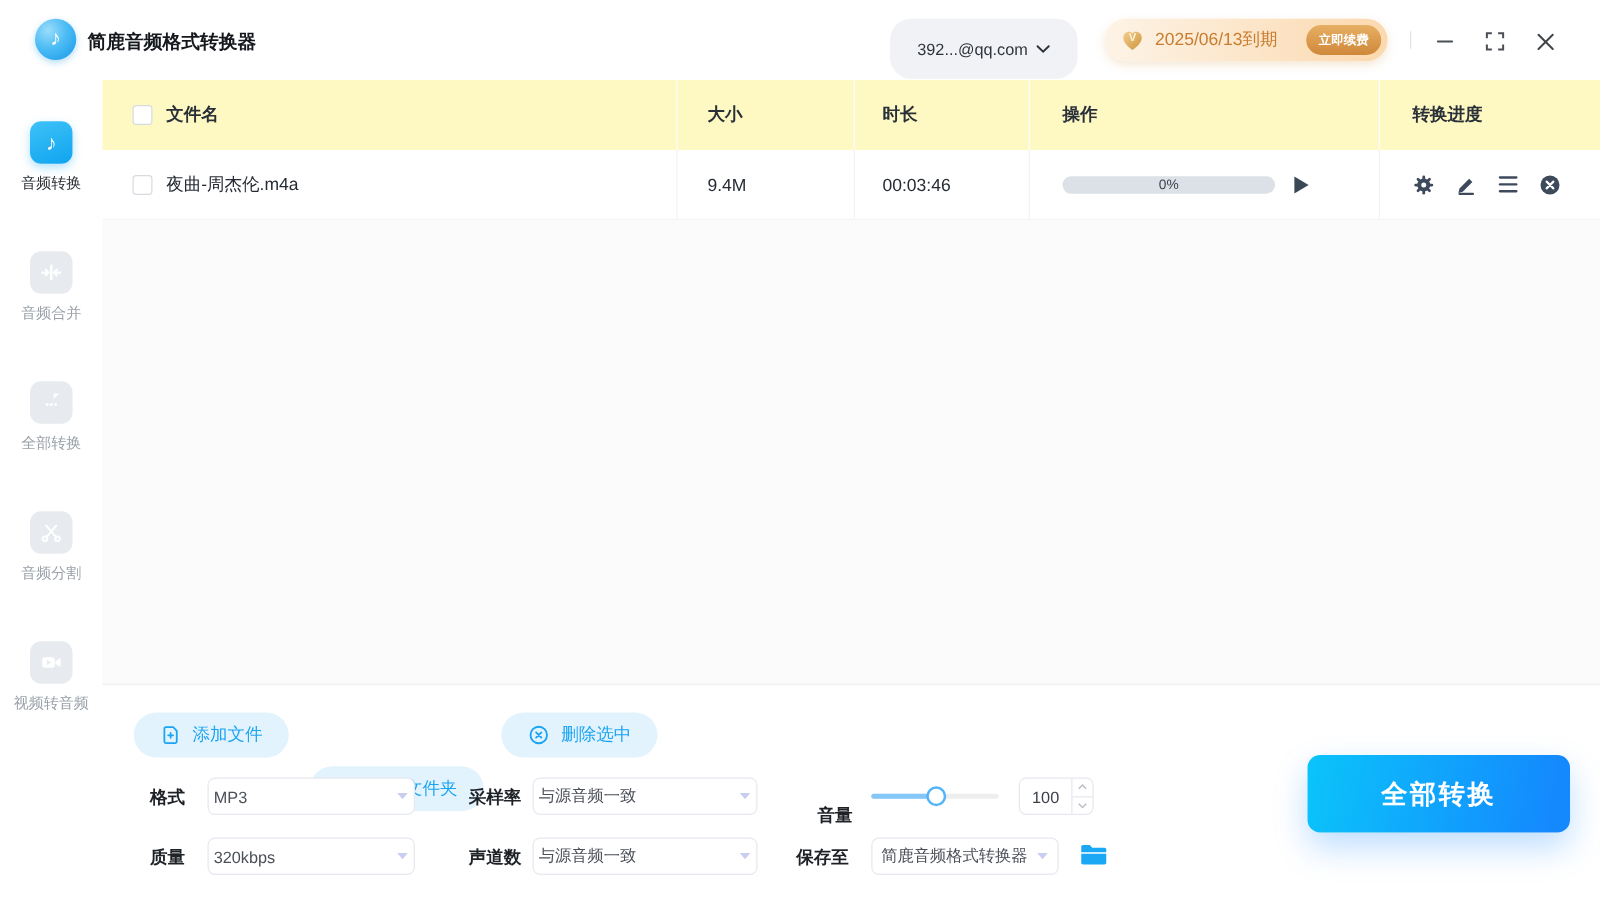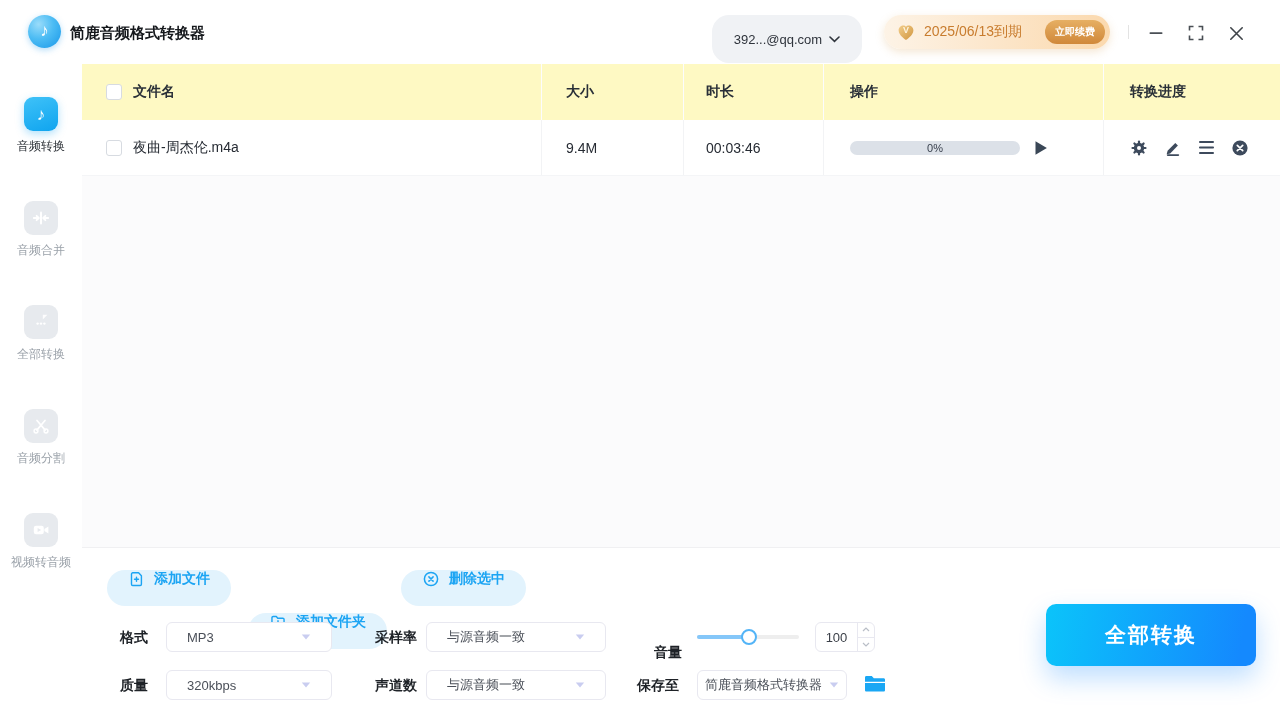--- a/index.html
+++ b/index.html
@@ -81,31 +81,31 @@
   }
   .icon-btn { display:flex; align-items:center; justify-content:center; cursor:pointer; }
   .tbody-empty {
     position:absolute; left:82px; top:176px; width:1198px; height:372px;
     background:#fbfbfc; border-bottom:1px solid #f0f0f2;
   }
 
   
   .pill {
     position:absolute; top:570px; height:36px; border-radius:18px; background:#e2f3fd;
-    color:#1ba4f3; font-size:14px; font-weight:bold;
-    display:flex; align-items:flex-start; gap:9px; padding:0 21px; border:none; cursor:pointer;
+    color:#1ba4f3; font-size:14px; font-weight:normal;
+    display:flex; align-items:center; gap:9px; padding:0 21px; border:none; cursor:pointer;
   }
   .pill-add-file { left:107px; } .pill-add-folder { left:248px;margin-top:43px; } .pill-del { left:401px; }
 
   
   .set-label { position:absolute; font-size:14px; font-weight:bold; color:#1e2227; }
   .select {
     position:absolute; height:30px; border:1px solid #e8e8f0; border-radius:6px; background:#fff;
     display:flex; align-items:center; justify-content:space-between;
-    padding:0 20px; font-size:13px; color:#4b5059; cursor:pointer;
+    padding:0 4px; font-size:13px; color:#4b5059; cursor:pointer;
   }
   .slider { position:absolute; left:697px; top:635px; width:102px; height:4px; border-radius:2px; background:#eeeeee; cursor:pointer; }
   .slider-fill { position:absolute; left:0; top:0; height:4px; width:51px; border-radius:2px; background:#85c7f9; }
   .slider-thumb {
     position:absolute; left:44px; top:-6px; width:16px; height:16px; border-radius:50%;
     background:#fff; border:2px solid #53b4f7; cursor:grab;
   }
   .num-input {
     position:absolute; left:815px; top:622px; width:60px; height:30px;
     border:1px solid #e8e8f0; border-radius:6px; background:#fff; display:flex;

